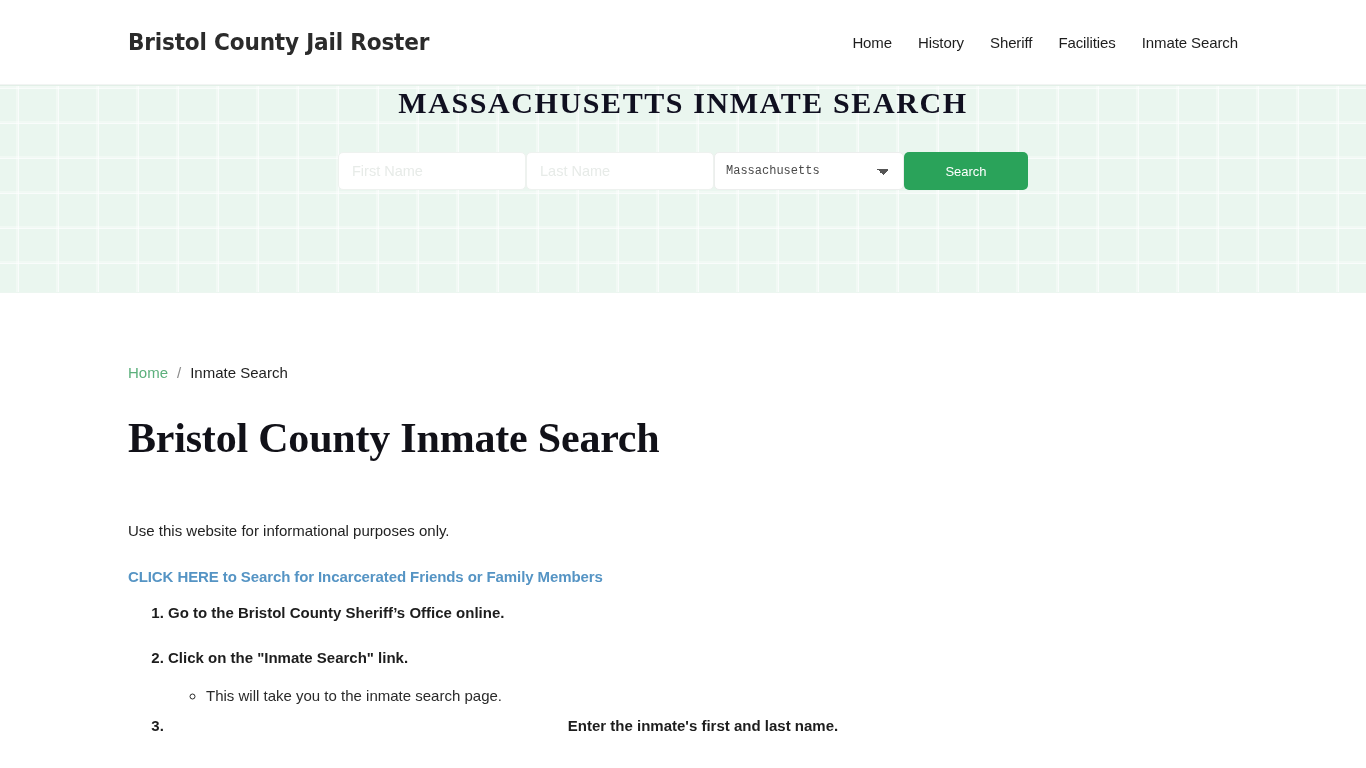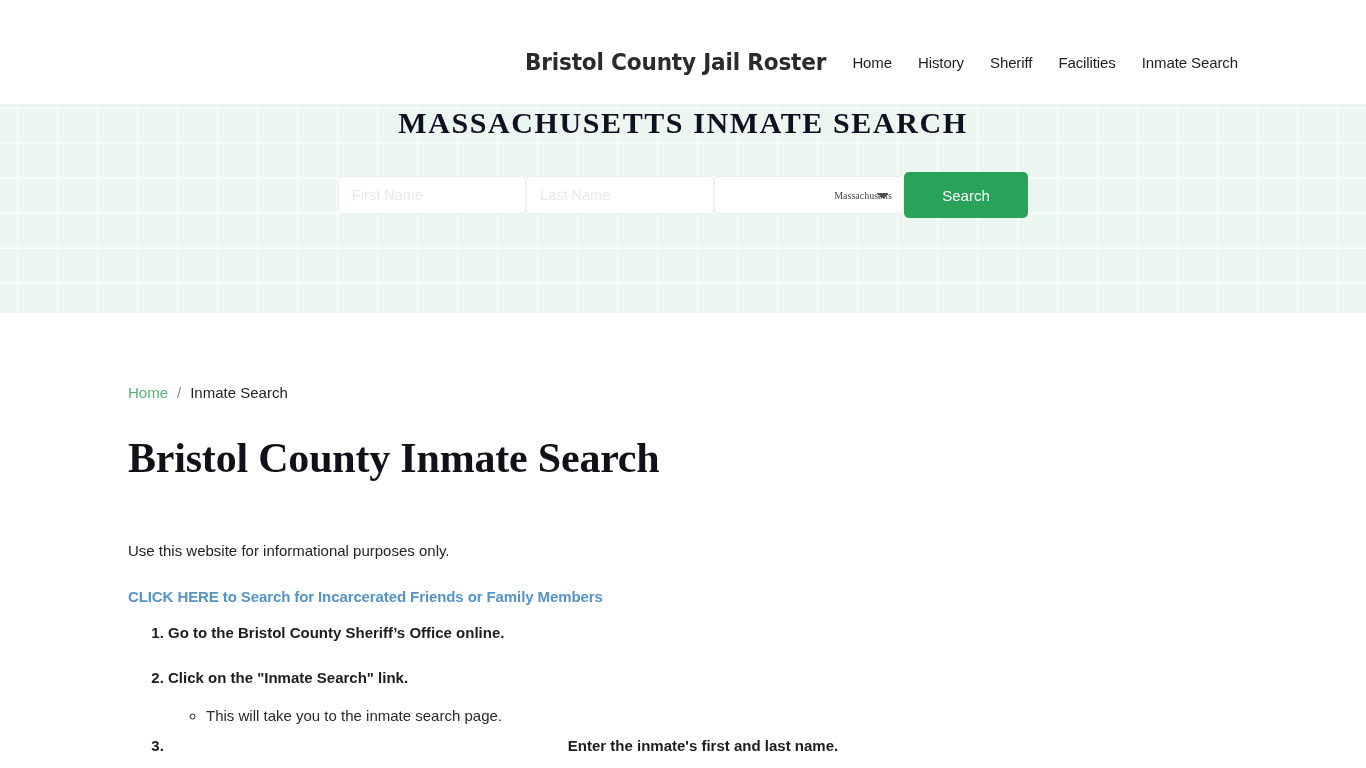--- a/index.html
+++ b/index.html
@@ -13,24 +13,23 @@
     color: #232323;
     -webkit-font-smoothing: antialiased;
   }
 
   
   .site-header {
     height: 85px;
     background: #ffffff;
     display: flex;
     align-items: center;
-    justify-content: flex-end;
+    justify-content: space-between;
     padding: 0 128px 0 128px;
     border-bottom: 1px solid #f2f4f3;
-    margin-top: 20px;
   }
   .brand {
     font-family: "DejaVu Sans", sans-serif;
     font-weight: 700;
     font-size: 23.5px;
     letter-spacing: -0.2px;
     color: #2b2b2b;
     transform: scaleX(0.92);
     transform-origin: left center;
     white-space: nowrap;
@@ -92,45 +91,44 @@
     border-radius: 5px;
     outline: none;
   }
   .search-form input[type="text"]::placeholder {
     color: #e7ebe8;
   }
   .state-select {
     width: 190px;
     height: 38px;
     padding: 0 11px;
-    font-size: 10px;
-    font-family: Liberation Serif, serif;
+    font-size: 12px;
+    font-family: Liberation Mono, monospace;
     color: #4a4a4a;
     background: #ffffff;
     border: 1px solid #eceeed;
     border-radius: 5px;
     outline: none;
     appearance: none;
     -webkit-appearance: none;
     background-image:
       linear-gradient(45deg, transparent 50%, #555 50%),
       linear-gradient(135deg, #555 50%, transparent 50%);
     background-position:
       calc(100% - 20px) 16px,
       calc(100% - 14px) 16px;
     background-size: 6px 6px, 6px 6px;
     background-repeat: no-repeat;
-    text-align: right;
   }
   .search-btn {
     width: 124px;
-    height: 46px;
+    height: 38px;
     background: #2aa35a;
     color: #ffffff;
-    font-size: 15px;
+    font-size: 13px;
     font-family: "Liberation Sans", sans-serif;
     border: none;
     border-radius: 5px;
     cursor: pointer;
   }
 
   
   .content {
     padding: 0 128px;
   }

